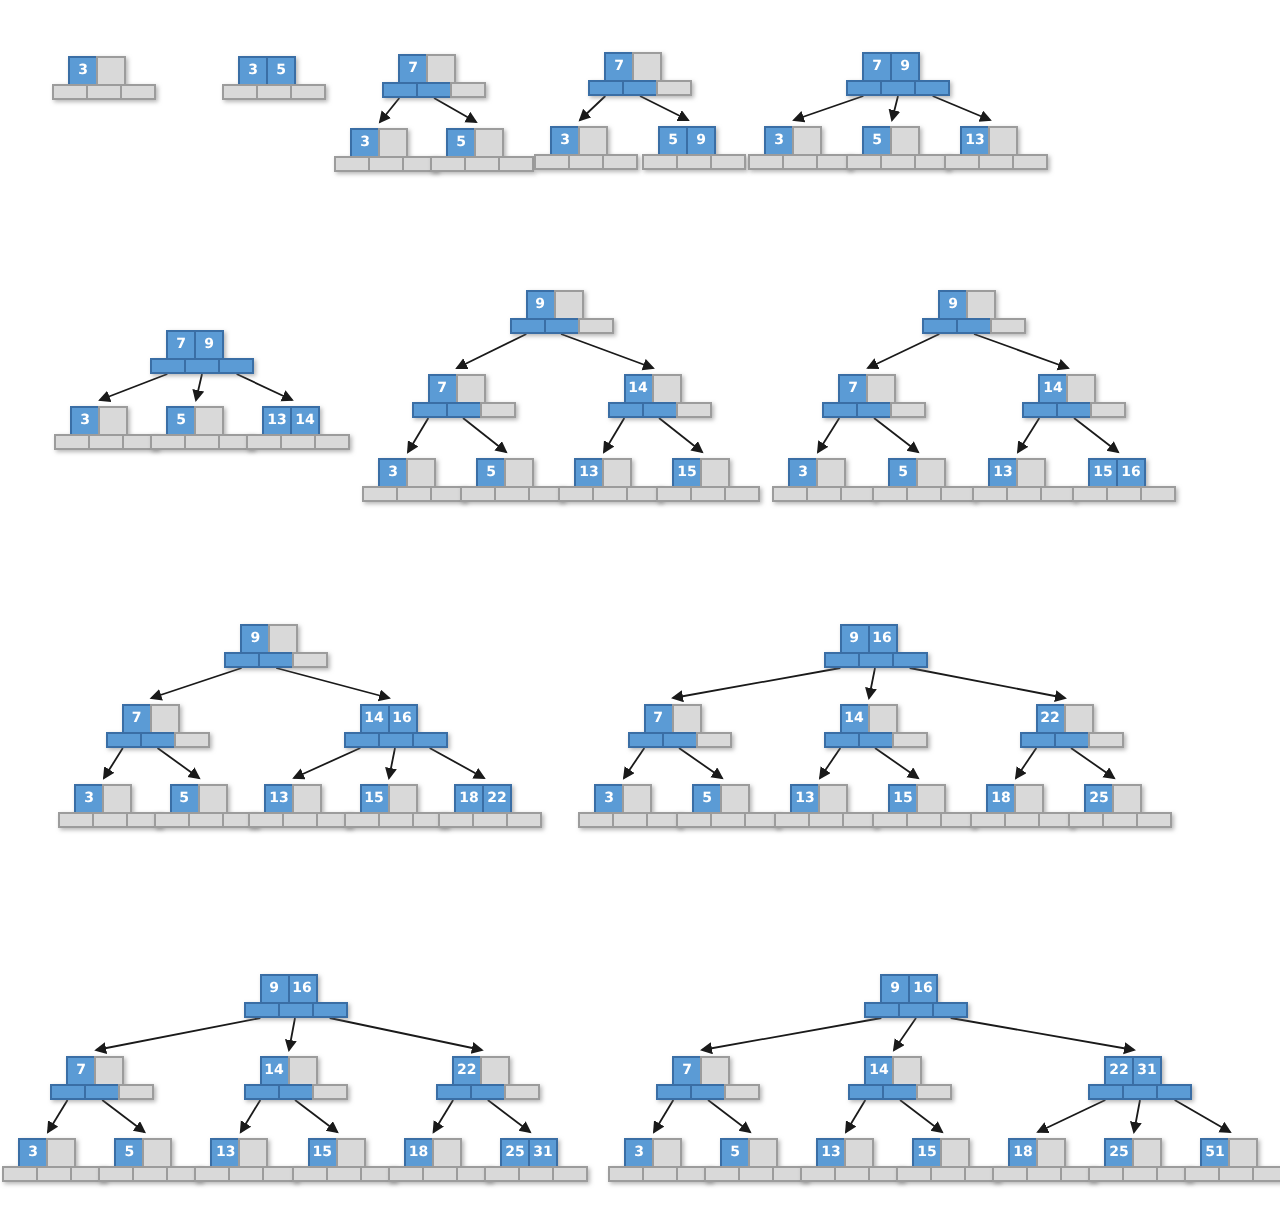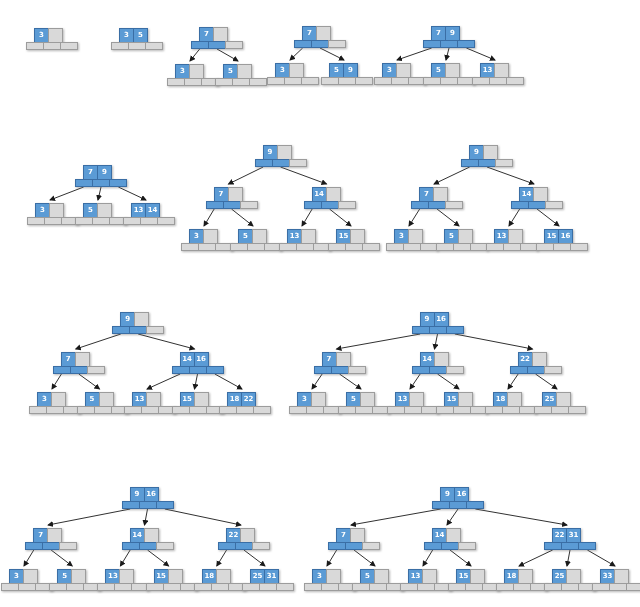--- a/index.html
+++ b/index.html
@@ -845,21 +845,21 @@
             <div class="cell key"></div>
           </div>
           <div class="ptrs">
             <div class="cell ptr"></div>
             <div class="cell ptr"></div>
             <div class="cell ptr"></div>
           </div>
         </div>
         <div class="node" style="left: 592px; top: 569px;">
           <div class="keys" style="left: 8px;">
-            <div class="cell key filled">33</div>
+            <div class="cell key filled">51</div>
             <div class="cell key"></div>
           </div>
           <div class="ptrs">
             <div class="cell ptr"></div>
             <div class="cell ptr"></div>
             <div class="cell ptr"></div>
           </div>
         </div>
         <div class="node" style="left: 544px; top: 528px;">
           <div class="keys" style="left: 8px;">

